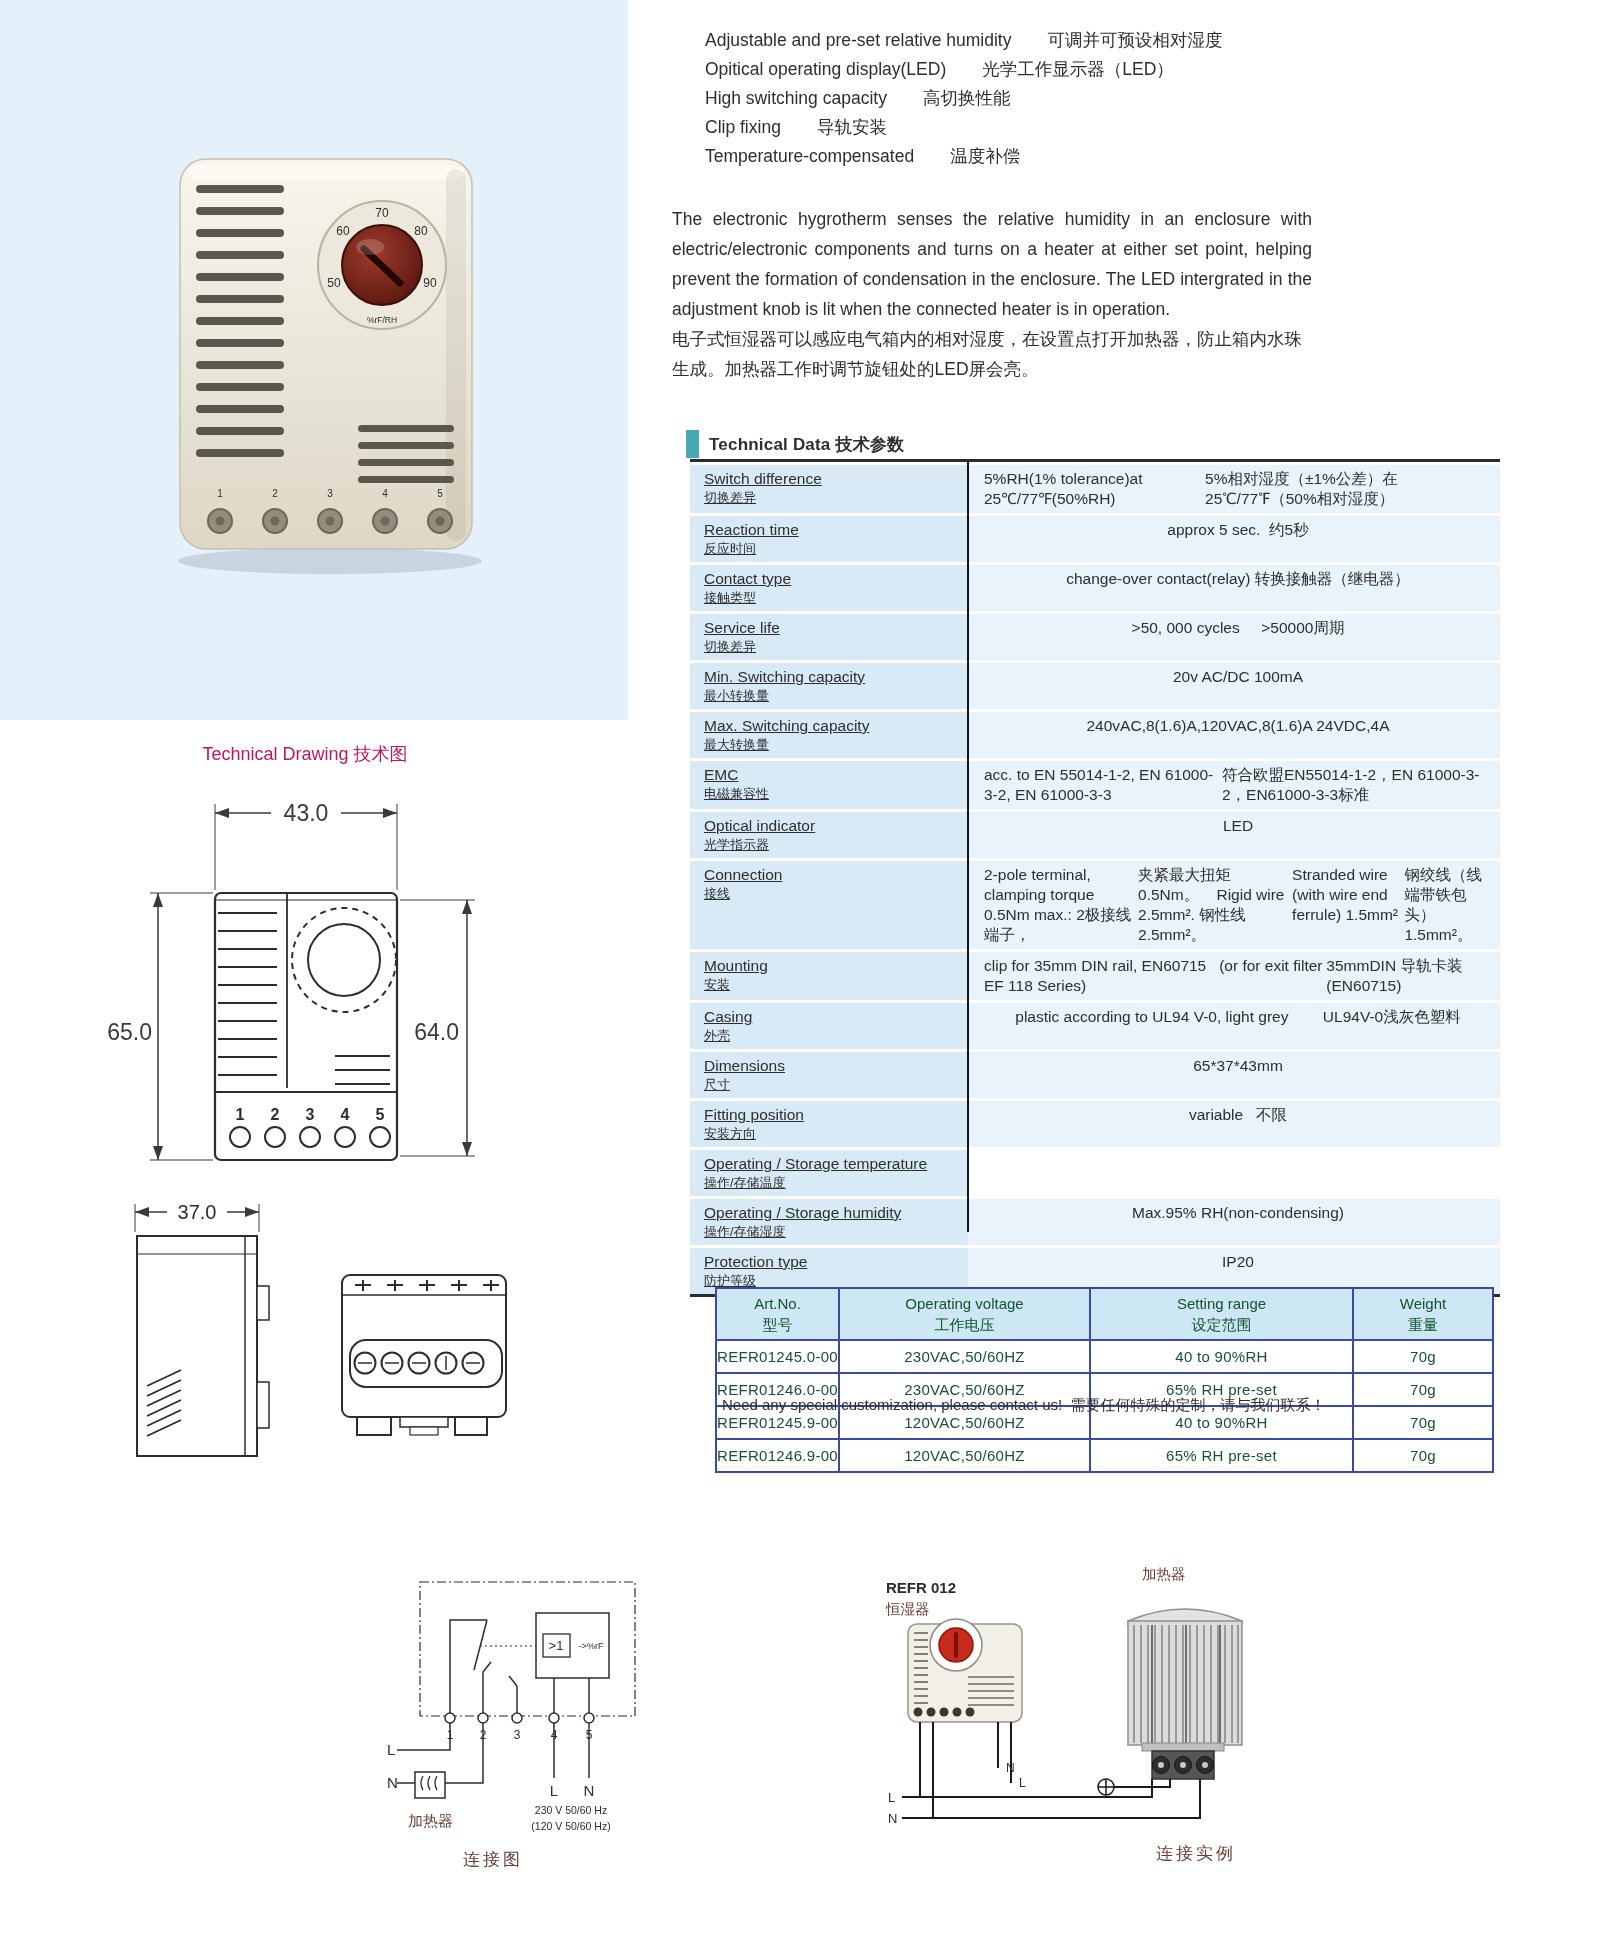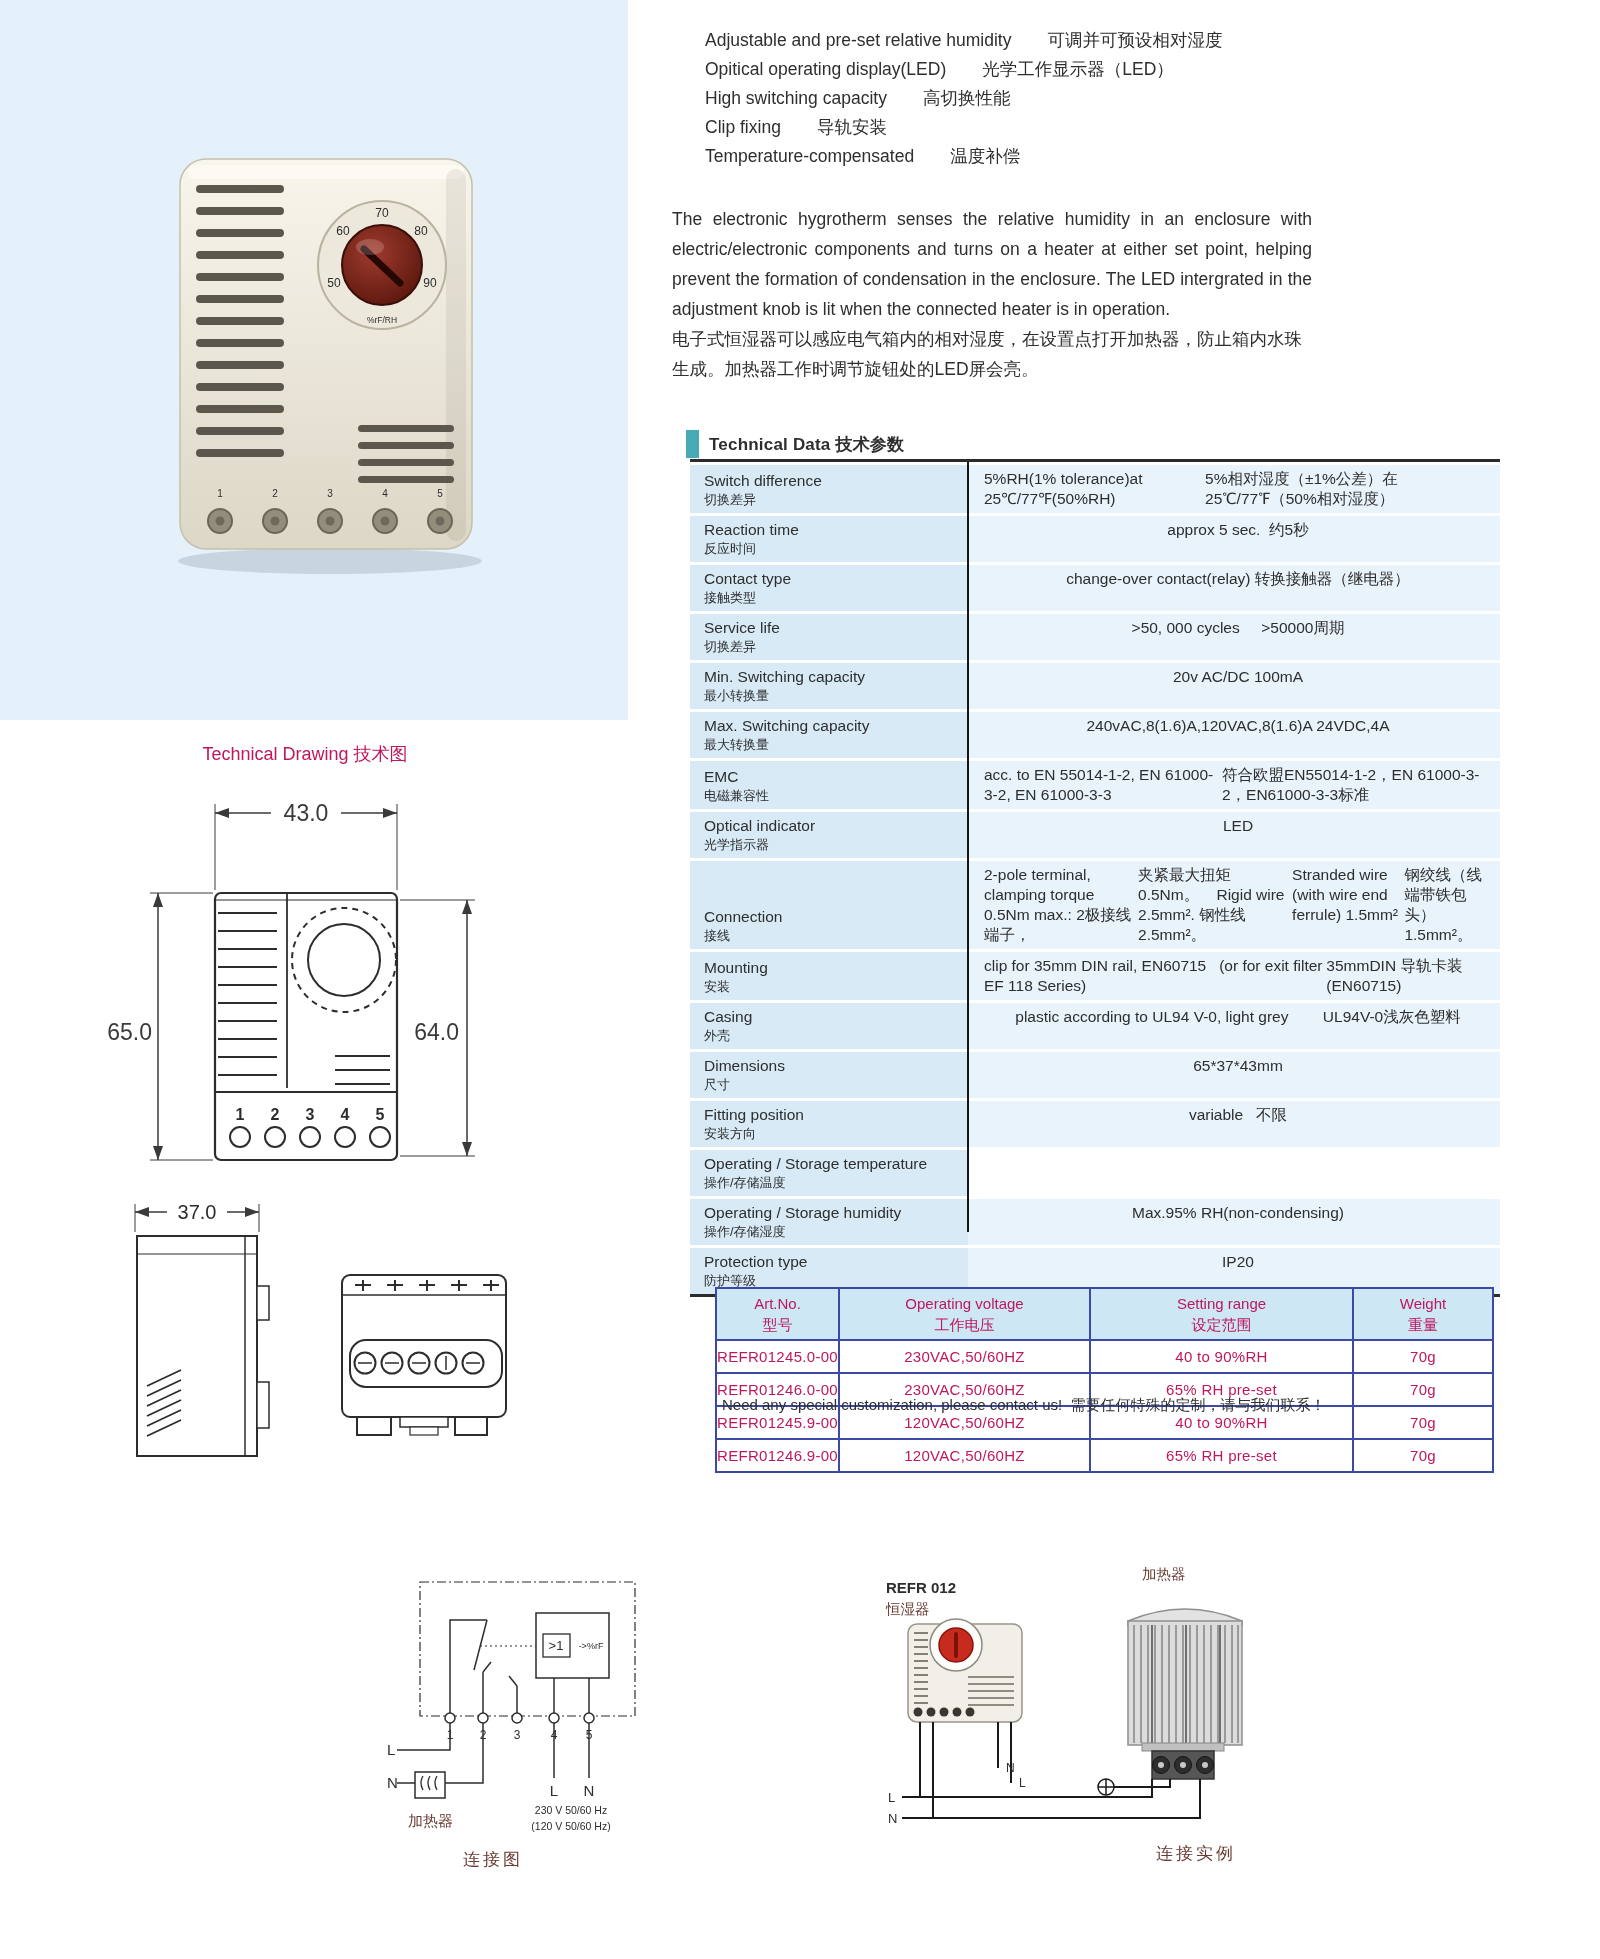--- a/index.html
+++ b/index.html
@@ -16,31 +16,31 @@
   .descr{left:672px;top:204px;width:640px;font-size:17.5px;line-height:30px;}
   .descr .en{text-align:justify;}
   
   .teal-bar{left:686px;top:430px;width:13px;height:28px;background:#47a9b4;}
   .tech-title{left:709px;top:433px;font-size:17px;font-weight:bold;letter-spacing:.2px;}
   
   .tech-table{left:690px;top:459px;width:810px;border-top:3px solid #2b2b2b;border-bottom:3px solid #2b2b2b;}
   .trow{display:flex;margin-top:3px;}
   .trow:first-child{margin-top:3px;}
   .tl{width:278px;background:#d8eaf6;box-sizing:border-box;padding:4px 6px 4px 14px;
-      display:flex;flex-direction:column;justify-content:flex-end;}
+      display:flex;flex-direction:column;justify-content:flex-start;text-decoration:underline;}
   .tv{flex:1;background:#e8f3fb;box-sizing:border-box;padding:4px 8px 4px 16px;
       display:flex;flex-direction:row;justify-content:center;white-space:pre-wrap;}
   .tl .le{font-size:15.5px;line-height:19px;}
   .tl .lz{font-size:13px;line-height:19px;}
   .tv div{font-size:15.5px;line-height:20px;}
   .h40{min-height:40px}.h42{min-height:42px}.h44{min-height:44px}.h48{min-height:48px}.h84{min-height:84px}
   .tech-divider{left:967px;top:462px;width:2px;height:770px;background:#161616;}
   
   table.art{left:715px;top:1287px;width:777px;border-collapse:collapse;position:absolute;
-            font-size:15px;color:#be185d;table-layout:fixed;}
+            font-size:15px;color:#14532d;table-layout:fixed;}
   table.art th,table.art td{border:2px solid #3c4aa5;text-align:center;padding:0;}
   table.art th{background:#cde7f5;font-weight:normal;height:50px;line-height:21px;}
   table.art td{height:31px;background:#fff;letter-spacing:.3px;}
   .note{left:722px;top:1396px;font-size:15px;white-space:pre-wrap;text-align:center;}
   
   .draw-title{left:95px;top:742px;width:420px;text-align:center;font-size:18px;color:#be185d;}
   .maroon{fill:#6a3c35;}
   svg text{font-family:"Liberation Sans",sans-serif;fill:#2d2d2d;}
   .dimtxt{font-size:23px;fill:#3a3a3a;}
 </style>

